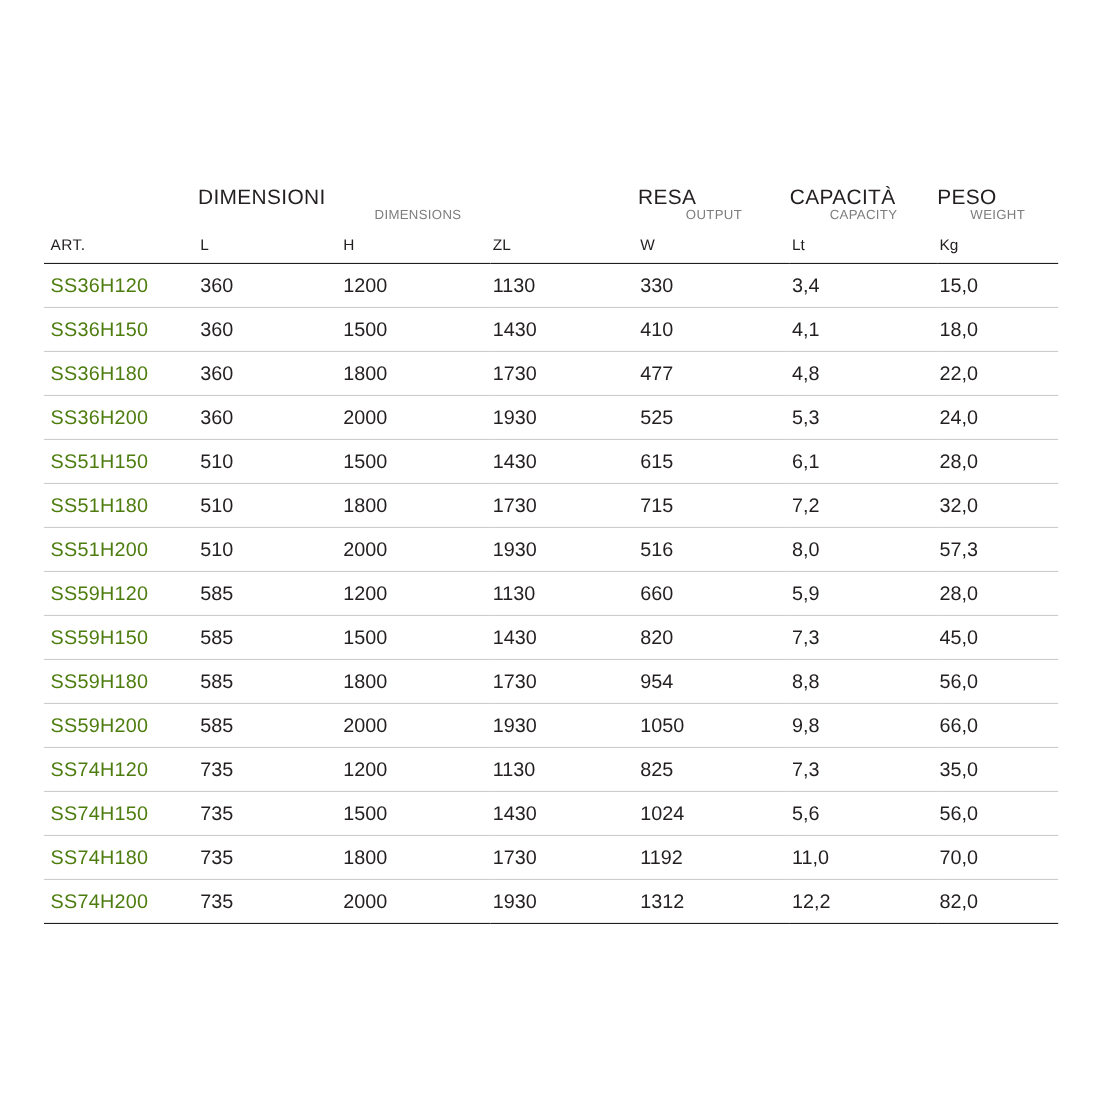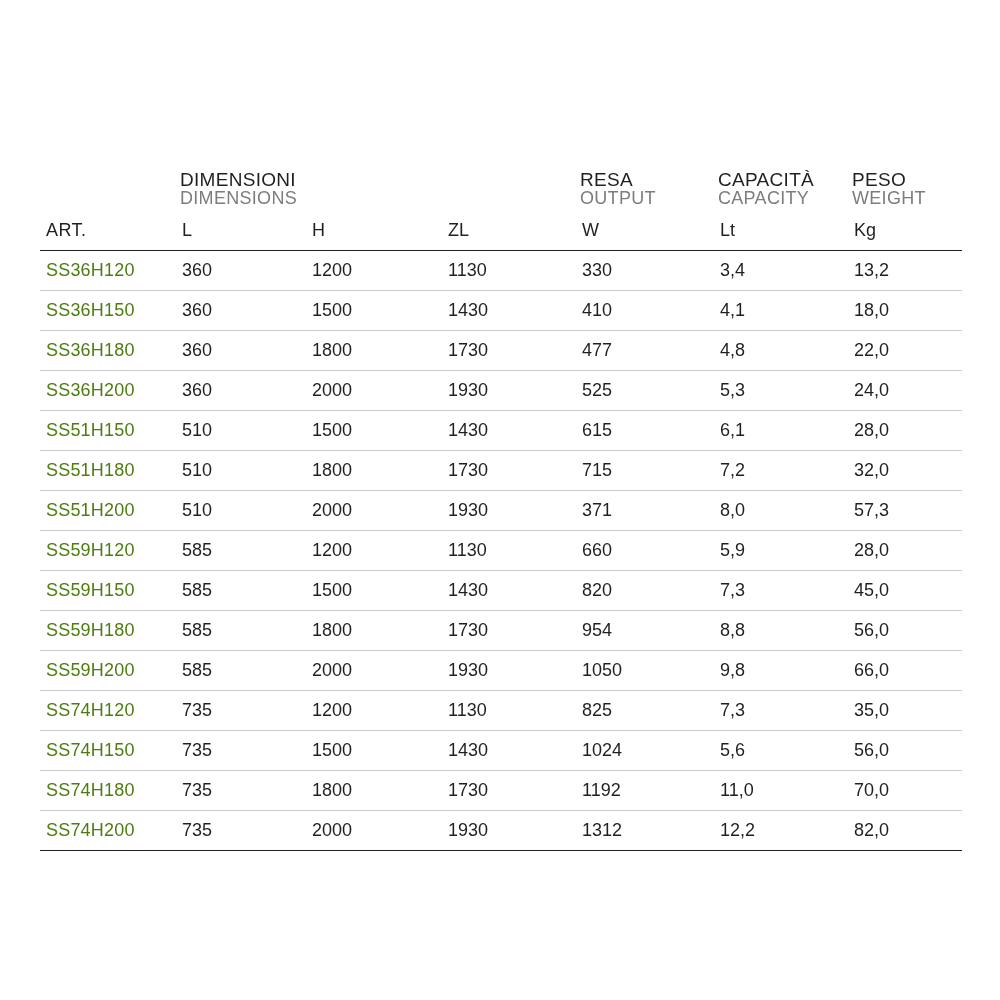--- a/index.html
+++ b/index.html
@@ -45,29 +45,30 @@
   .grp {
     line-height: 1.02;
   }
   .grp .it {
     font-size: 19px;
     letter-spacing: 0.3px;
     color: #231f20;
     white-space: nowrap;
   }
   .grp .en {
-    font-size: 18px;
+    font-size: 12px;
     letter-spacing: 0.3px;
     color: #7d7d80;
     white-space: nowrap;
+    text-align: center;
   }
 
   
   tr.subhead-row td {
-    font-size: 18px;
+    font-size: 14px;
     padding: 2px 0 9px 0;
     border-bottom: 1.6px solid #231f20;
     vertical-align: bottom;
     white-space: nowrap;
   }
   tr.subhead-row td.art {
     letter-spacing: 0.4px;
   }
 
   
@@ -146,21 +147,21 @@
         <td><span class="pad">Kg</span></td>
       </tr>
 
       <tr class="data-row">
         <td class="art-cell"><span class="pad-art">SS36H120</span></td>
         <td class="num"><span class="pad">360</span></td>
         <td class="num"><span class="pad">1200</span></td>
         <td class="num"><span class="pad">1130</span></td>
         <td class="num"><span class="pad">330</span></td>
         <td class="num"><span class="pad">3,4</span></td>
-        <td class="num"><span class="pad">13,2</span></td>
+        <td class="num"><span class="pad">15,0</span></td>
       </tr>
       <tr class="data-row">
         <td class="art-cell"><span class="pad-art">SS36H150</span></td>
         <td class="num"><span class="pad">360</span></td>
         <td class="num"><span class="pad">1500</span></td>
         <td class="num"><span class="pad">1430</span></td>
         <td class="num"><span class="pad">410</span></td>
         <td class="num"><span class="pad">4,1</span></td>
         <td class="num"><span class="pad">18,0</span></td>
       </tr>
@@ -198,21 +199,21 @@
         <td class="num"><span class="pad">1730</span></td>
         <td class="num"><span class="pad">715</span></td>
         <td class="num"><span class="pad">7,2</span></td>
         <td class="num"><span class="pad">32,0</span></td>
       </tr>
       <tr class="data-row">
         <td class="art-cell"><span class="pad-art">SS51H200</span></td>
         <td class="num"><span class="pad">510</span></td>
         <td class="num"><span class="pad">2000</span></td>
         <td class="num"><span class="pad">1930</span></td>
-        <td class="num"><span class="pad">371</span></td>
+        <td class="num"><span class="pad">516</span></td>
         <td class="num"><span class="pad">8,0</span></td>
         <td class="num"><span class="pad">57,3</span></td>
       </tr>
       <tr class="data-row">
         <td class="art-cell"><span class="pad-art">SS59H120</span></td>
         <td class="num"><span class="pad">585</span></td>
         <td class="num"><span class="pad">1200</span></td>
         <td class="num"><span class="pad">1130</span></td>
         <td class="num"><span class="pad">660</span></td>
         <td class="num"><span class="pad">5,9</span></td>

